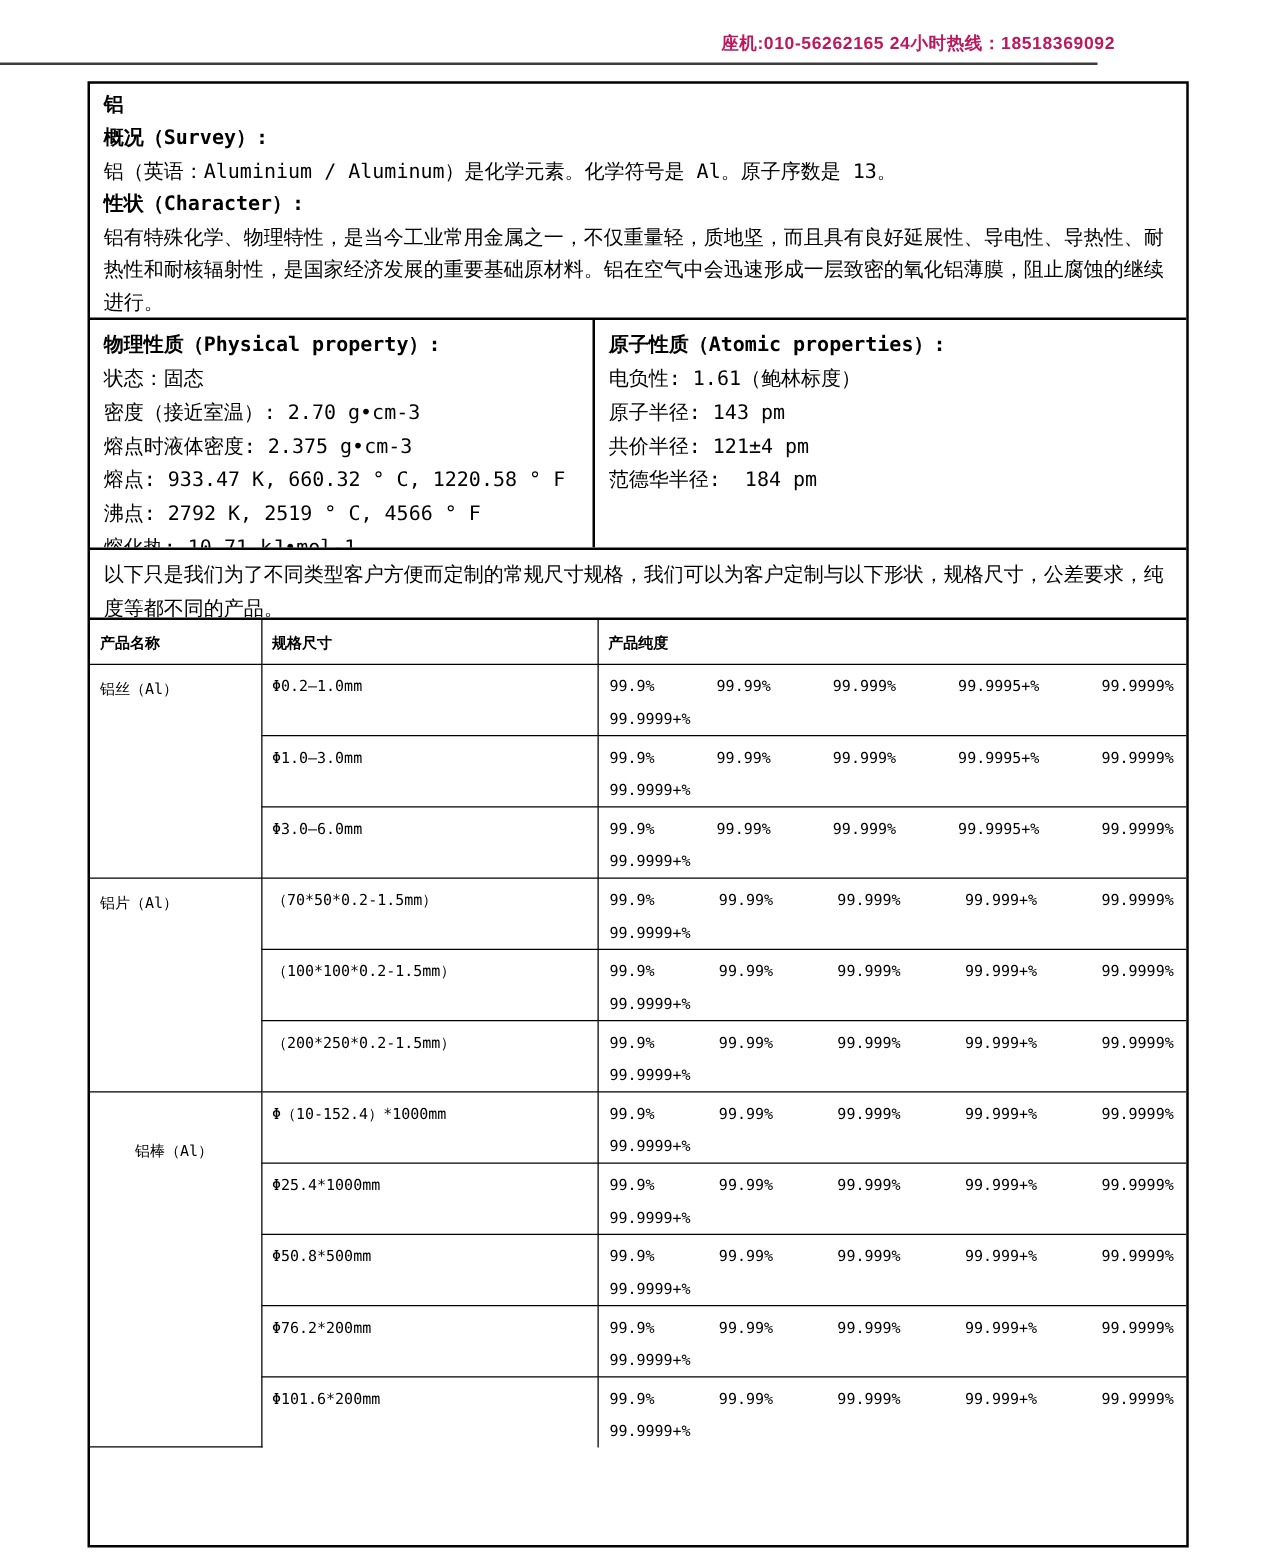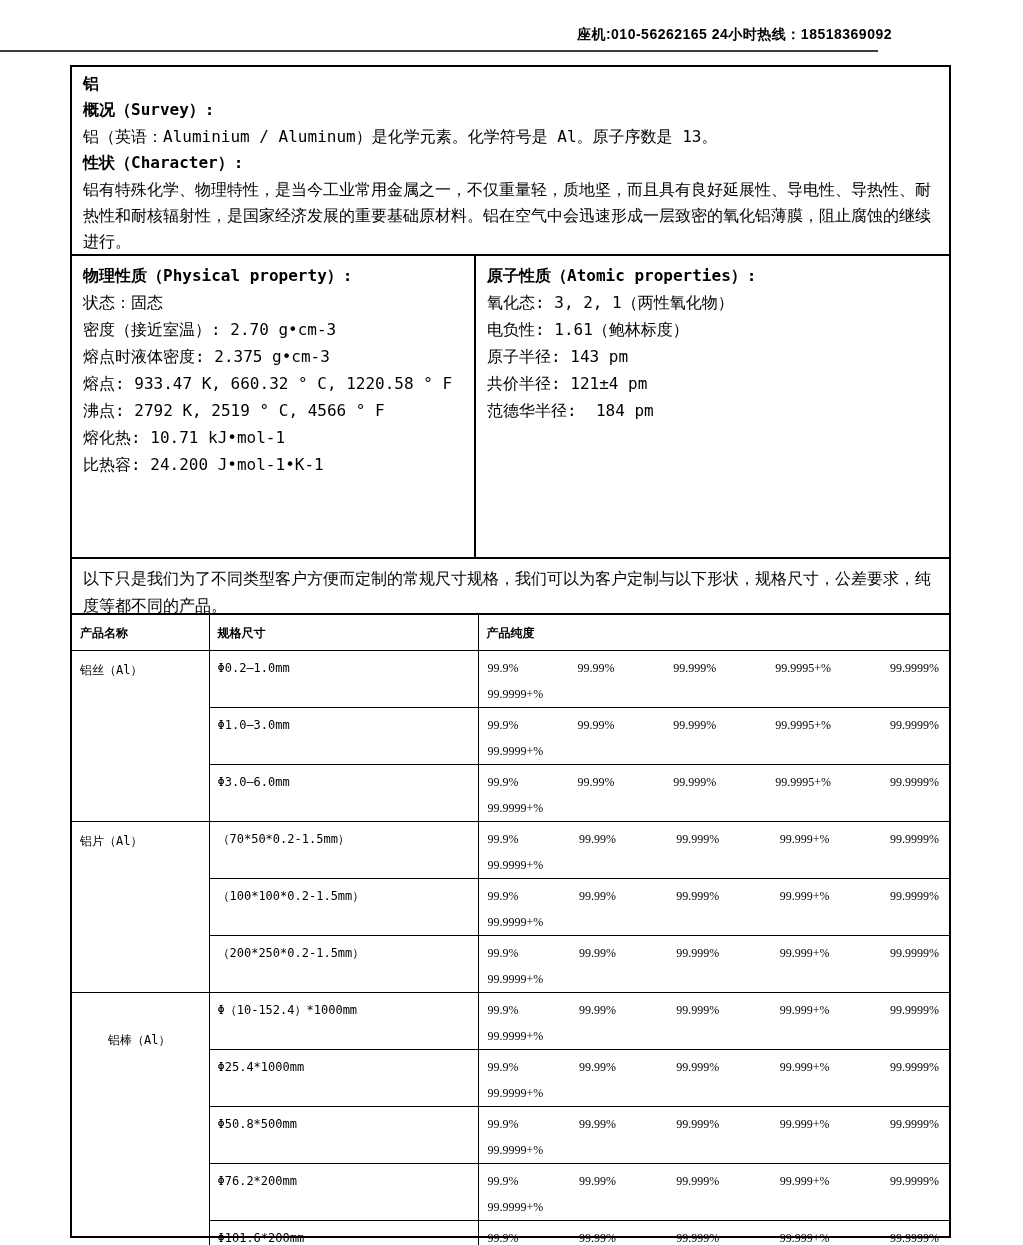--- a/index.html
+++ b/index.html
@@ -5,50 +5,50 @@
   * { margin:0; padding:0; box-sizing:border-box; }
   html,body { background:#fff; }
   body {
     width:1023px; height:1245px; position:relative;
     font-family:"DejaVu Sans Mono","Liberation Mono",monospace;
     color:#000; -webkit-font-smoothing:antialiased;
   }
   .contact {
     position:absolute; top:26px; left:0; width:892px;
     text-align:right; font-size:14px; font-weight:bold;
-    color:#000000; letter-spacing:.5px;
+    color:#be185d; letter-spacing:.5px;
     font-family:"Liberation Sans","DejaVu Sans",sans-serif;
   }
   .toprule { position:absolute; top:50px; left:0; width:878px; border-top:2px solid #3d3d3d; }
   .doc-box {
     position:absolute; left:70px; top:65px; width:881px; height:1173px;
     border:2px solid #000; background:#fff;
   }
   .sec { border-bottom:2px solid #000; overflow:hidden; }
   .intro { height:189px; padding:4px 11px 0; font-size:16px; line-height:26.4px; }
   .bold { font-weight:bold; }
-  .props { display:flex; height:303px; }
+  .props { display:flex; height:184px; }
   .props-left { width:404px; border-right:2px solid #000; padding:6px 11px 0; }
   .props-right { flex:1; padding:6px 11px 0; }
   .props .col-title { font-weight:bold; }
   .props div.pline, .props .col-title { font-size:16px; line-height:27px; white-space:pre-wrap; }
   .note { height:56px; padding:6px 11px 0; font-size:16px; line-height:27px; }
   table.product-table { width:100%; height:660px; border-collapse:collapse; table-layout:fixed; }
   .product-table th, .product-table td {
     border:1.5px solid #000; vertical-align:top; text-align:left;
     font-size:12px; line-height:26px; padding:2px 8px;
   }
   .product-table thead th { border-top:none; font-weight:bold; height:35px; padding-top:5px; }
   .product-table th:first-child, .product-table td.product-cell { border-left:none; }
   .product-table th:last-child,  .product-table td.purity-cell  { border-right:none; }
   .product-table tbody tr:last-child td { border-bottom:none; }
   td.product-cell { padding-top:6px; }
   td.product-cell.offset { padding-top:34px;padding-left:36px; }
   td.spec-cell { padding-top:4px; }
-  td.purity-cell { padding:4px 10px 0 9px;font-family:Liberation Serif, serif; }
+  td.purity-cell { padding:4px 10px 0 9px; }
   .purity-line1 { display:flex; justify-content:space-between; }
 </style>
 </head>
 <body>
 
 <div class="page">
 
   <div class="contact">座机:010-56262165    24小时热线：18518369092</div>
   <div class="toprule"></div>
 
@@ -68,21 +68,20 @@
         <div class="pline">状态：固态</div>
         <div class="pline">密度（接近室温）: 2.70 g•cm-3</div>
         <div class="pline">熔点时液体密度: 2.375 g•cm-3</div>
         <div class="pline">熔点: 933.47 K, 660.32 ° C, 1220.58 ° F</div>
         <div class="pline">沸点: 2792 K, 2519 ° C, 4566 ° F</div>
         <div class="pline">熔化热: 10.71 kJ•mol-1</div>
         <div class="pline">比热容: 24.200 J•mol-1•K-1</div>
       </div>
       <div class="props-right">
         <div class="col-title">原子性质（Atomic properties）:</div>
-        <div class="pline">氧化态: 3, 2, 1（两性氧化物）</div>
         <div class="pline">电负性: 1.61（鲍林标度）</div>
         <div class="pline">原子半径: 143 pm</div>
         <div class="pline">共价半径: 121±4 pm</div>
         <div class="pline">范德华半径:  184 pm</div>
       </div>
     </div>
 
     <div class="sec note">以下只是我们为了不同类型客户方便而定制的常规尺寸规格，我们可以为客户定制与以下形状，规格尺寸，公差要求，纯度等都不同的产品。</div>
 
     <table class="product-table">

